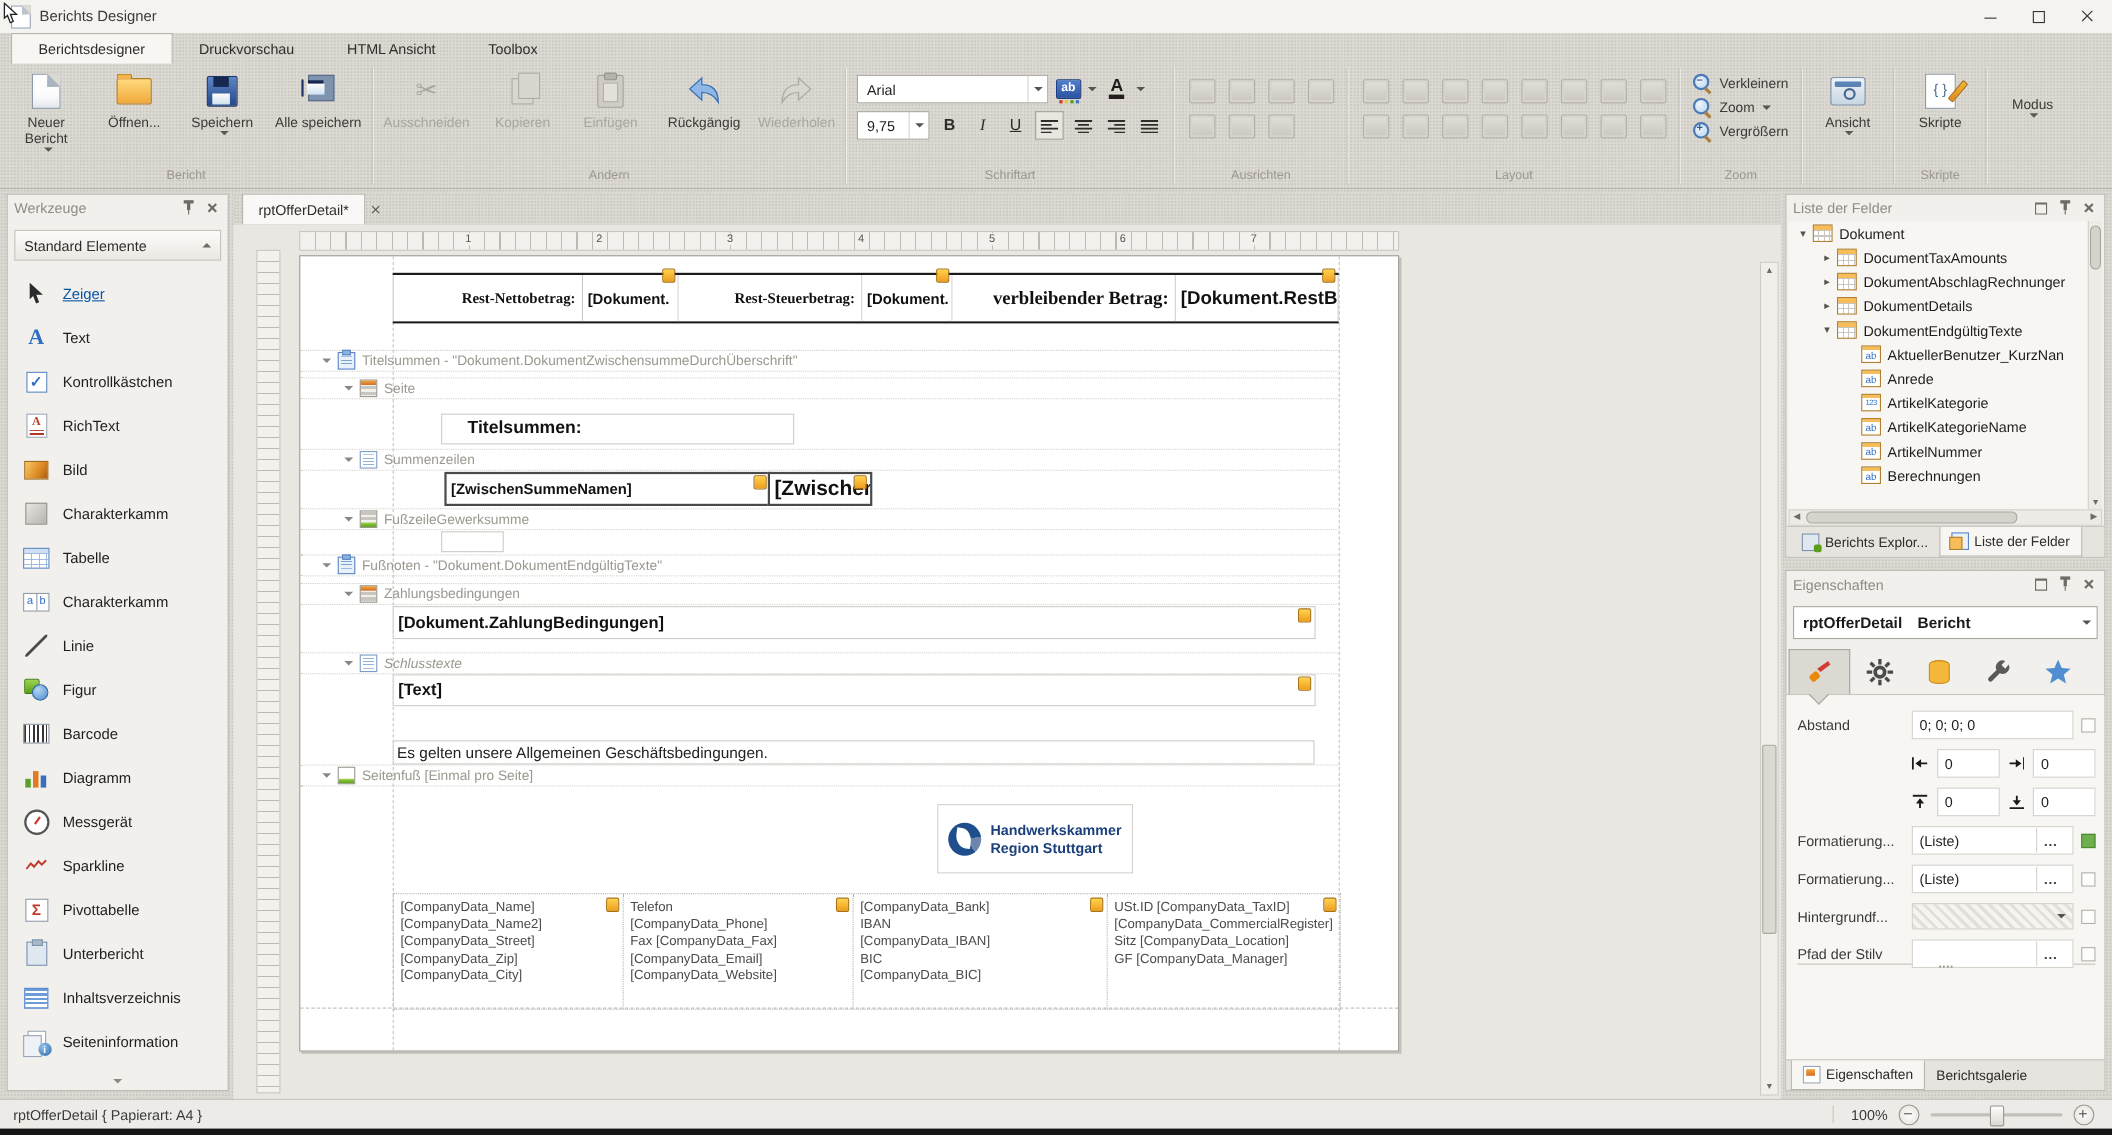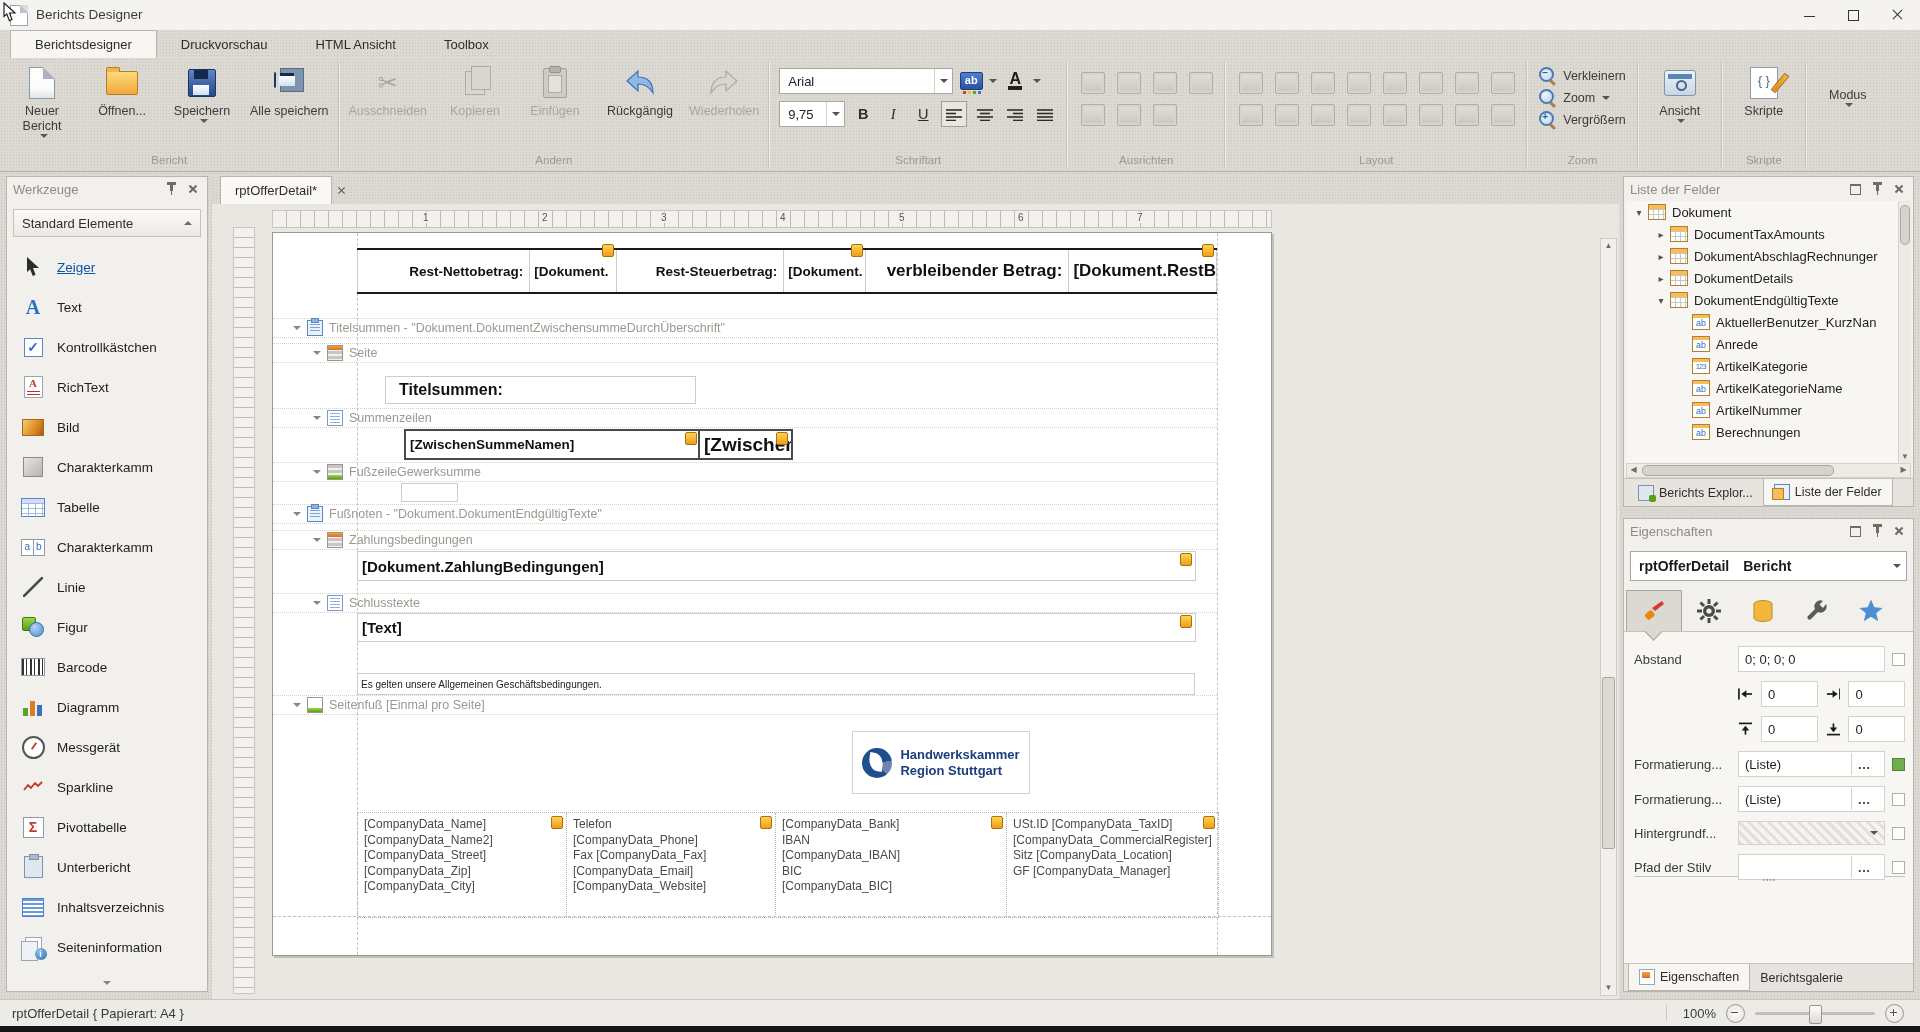--- a/index.html
+++ b/index.html
@@ -161,21 +161,21 @@
       background-image:repeating-linear-gradient(to right,transparent 0 13px,#bdbab4 13px 14px);}
   .hruler span{position:absolute;top:1px;font-size:10px;color:#55534e;background:#f3f1ed;padding:0 2px;}
   .page{position:absolute;left:60px;top:28px;width:998px;height:722px;background:#fff;border:1px solid #9b9890;box-shadow:2px 2px 0 #c3c0ba;}
   .mline{position:absolute;border-left:1px dashed #c6c3bd;top:0;bottom:0;width:0;}
   .mline-b{position:absolute;border-top:1px dashed #c6c3bd;left:0;right:0;height:0;}
 
   
   .hrow{position:absolute;left:84px;top:15px;width:860px;height:42px;border-top:2px solid #1a1a1a;border-bottom:2px solid #1a1a1a;display:flex;}
   .hcell{border-right:1px solid #cfccc6;display:flex;align-items:center;position:relative;background:#fff;}
   .hcell:first-child{border-left:1px solid #cfccc6;}
-  .hc-lbl{font-weight:bold;font-size:13.5px;color:#111;justify-content:flex-end;padding-right:6px;}
+  .hc-lbl{font-weight:bold;font-size:13.5px;color:#111;justify-content:flex-end;padding-right:6px;font-family:Liberation Serif, serif;}
   .hc-fld{font-weight:bold;font-size:13.5px;color:#111;padding-left:4px;}
   .hc-big{font-size:17px;}
   .stag{position:absolute;right:2px;top:-6px;width:10px;height:11px;background:linear-gradient(#ffd34e,#ef9d1d);border:1px solid #a8720e;border-radius:2px;}
   .stag2{position:absolute;right:3px;top:2px;width:10px;height:11px;background:linear-gradient(#ffd34e,#ef9d1d);border:1px solid #a8720e;border-radius:2px;}
 
   
   .band{position:absolute;left:0;right:54px;height:18px;display:flex;align-items:center;gap:6px;font-size:12.5px;color:#9b988f;border-top:1px dotted #d5d2cc;border-bottom:1px dotted #d5d2cc;}
   .band .barrow{width:0;height:0;border:4px solid transparent;border-top-color:#8a8780;margin:3px 0 0 0;}
   .lv0{padding-left:20px;} .lv1{padding-left:40px;}
   .bnd{width:14px;height:14px;position:relative;flex:none;}
@@ -187,21 +187,21 @@
   .bnd-stack{background:repeating-linear-gradient(#c9c6c0 0 3px,#f2f0ec 3px 5px);border:1px solid #9a978f;}
   .bnd-stack.o::before{content:"";position:absolute;left:0;right:0;top:0;height:4px;background:linear-gradient(#f2a33c,#d4702a);}
   .bnd-stack.g::before{content:"";position:absolute;left:0;right:0;bottom:0;height:4px;background:linear-gradient(#9ed44f,#58a017);}
   .bnd-page{background:#fff;border:1px solid #9a978f;}
   .bnd-page::before{content:"";position:absolute;left:0;right:0;bottom:0;height:4px;background:linear-gradient(#9ed44f,#58a017);}
 
   
   .fbox{position:absolute;background:#fff;border:1px solid #cfccc6;display:flex;align-items:center;font-weight:bold;color:#111;}
   .fbox .stag2{top:1px;}
   .fbox.selbox{border:2px solid #4a4a4a;}
-  .agb{font-weight:normal;font-size:10px;color:#222;}
+  .agb{font-weight:normal;font-size:14px;color:#222;}
 
   
   .logo{position:absolute;left:579px;top:498px;width:176px;height:61px;border:1px solid #d5d2cc;display:flex;align-items:center;justify-content:center;gap:8px;}
   .logocircle{width:30px;height:30px;border-radius:50%;background:conic-gradient(from 210deg,#1f4e8c 0 230deg,#6e86ad 230deg 290deg,#1f4e8c 290deg);position:relative;flex:none;}
   .logocircle::before{content:"";position:absolute;left:7px;top:5px;width:14px;height:18px;background:#fff;border-radius:0 70% 0 70%;transform:rotate(8deg);}
   .logotext{font-size:13px;font-weight:bold;color:#1a3f7a;line-height:16px;}
 
   
   .ftable{position:absolute;left:84px;top:579px;width:860px;height:104px;display:flex;border:1px dotted #b5b2ac;justify-content:space-between;}
   .fcol{border-right:1px dotted #b5b2ac;padding:4px 6px;position:relative;font-size:12px;color:#4a4a49;line-height:15.5px;}
@@ -759,21 +759,21 @@
           <div class="band lv0" style="top:85px;">
             <span class="barrow"></span>
               <span class="bnd bnd-clip"></span>
             <span>Titelsummen - "Dokument.DokumentZwischensummeDurchÜberschrift"</span>
           </div>
           <div class="band lv1" style="top:110px;">
             <span class="barrow"></span>
               <span class="bnd bnd-stack o"></span>
             <span>Seite</span>
           </div>
-          <div class="fbox" style="left:112px;top:143px;width:296px;height:26px;padding-left:13px;font-size:16px;">
+          <div class="fbox" style="left:128px;top:143px;width:296px;height:26px;padding-left:23px;font-size:16px;">
             <span>Titelsummen:</span>
           </div>
           <div class="band lv1" style="top:175px;">
             <span class="barrow"></span>
               <span class="bnd bnd-doc"></span>
             <span>Summenzeilen</span>
           </div>
           <div class="fbox selbox" style="left:131px;top:196px;width:290px;height:27px;padding-left:4px;font-size:13.5px;">
             <span>[ZwischenSummeNamen]</span>
               <span class="stag2"></span>
@@ -795,21 +795,21 @@
           </div>
           <div class="band lv1" style="top:297px;">
             <span class="barrow"></span>
               <span class="bnd bnd-stack o"></span>
             <span>Zahlungsbedingungen</span>
           </div>
           <div class="fbox" style="left:84px;top:318px;width:833px;height:28px;padding-left:4px;font-size:15px;">
             <span>[Dokument.ZahlungBedingungen]</span>
               <span class="stag2"></span>
           </div>
-          <div class="band lv1" style="top:360px;">
+          <div class="band lv1" style="top:360px;font-style:italic;">
             <span class="barrow"></span>
               <span class="bnd bnd-doc"></span>
             <span>Schlusstexte</span>
           </div>
           <div class="fbox" style="left:84px;top:380px;width:833px;height:27px;padding-left:4px;font-size:15px;">
             <span>[Text]</span>
               <span class="stag2"></span>
           </div>
           <div class="fbox agb" style="left:84px;top:440px;width:833px;height:20px;padding-left:3px;">
             <span>Es gelten unsere Allgemeinen Geschäftsbedingungen.</span>

